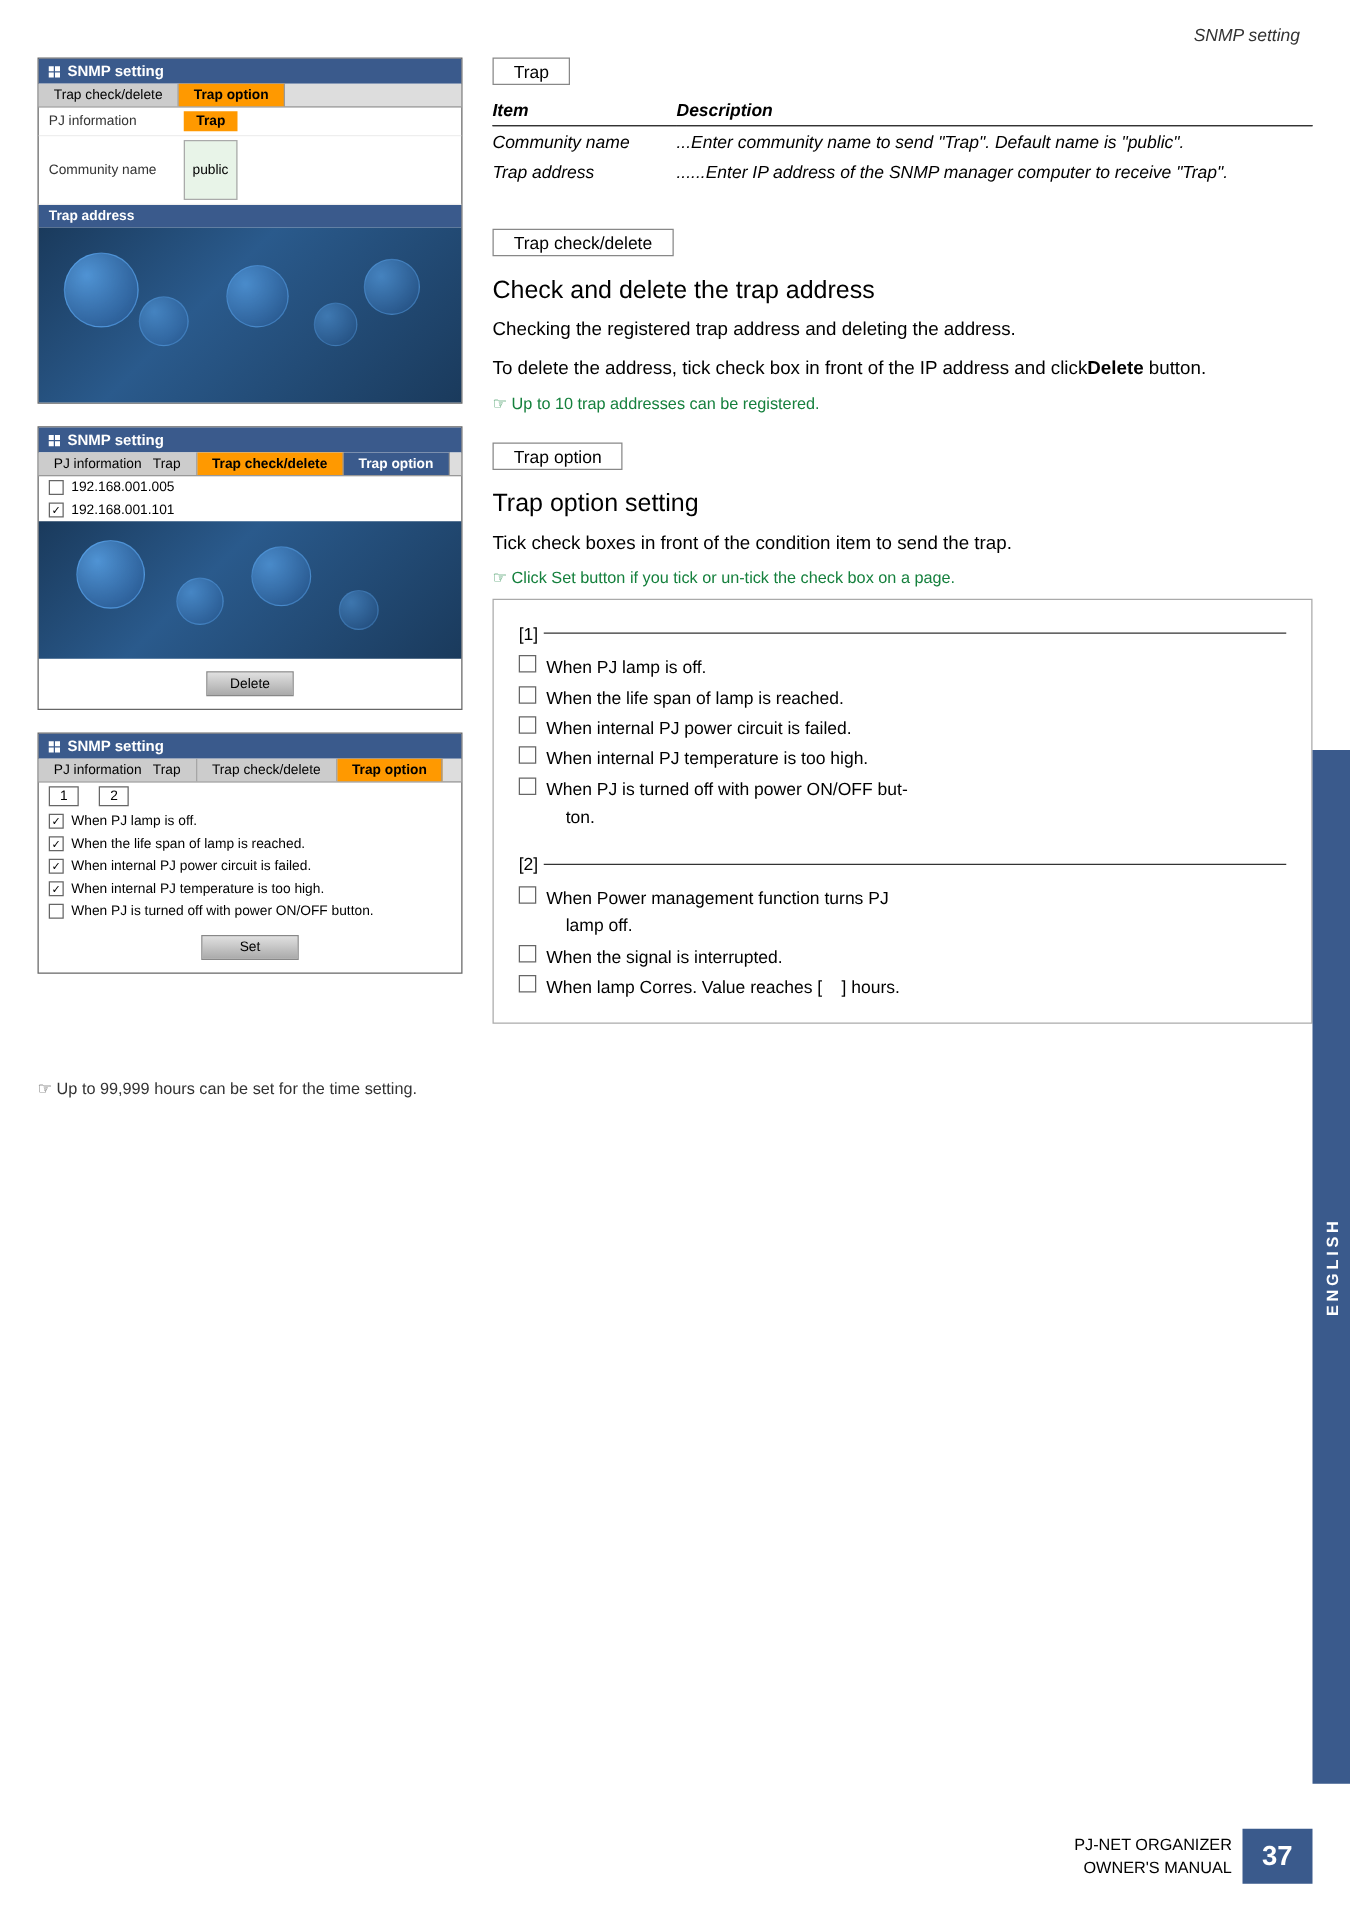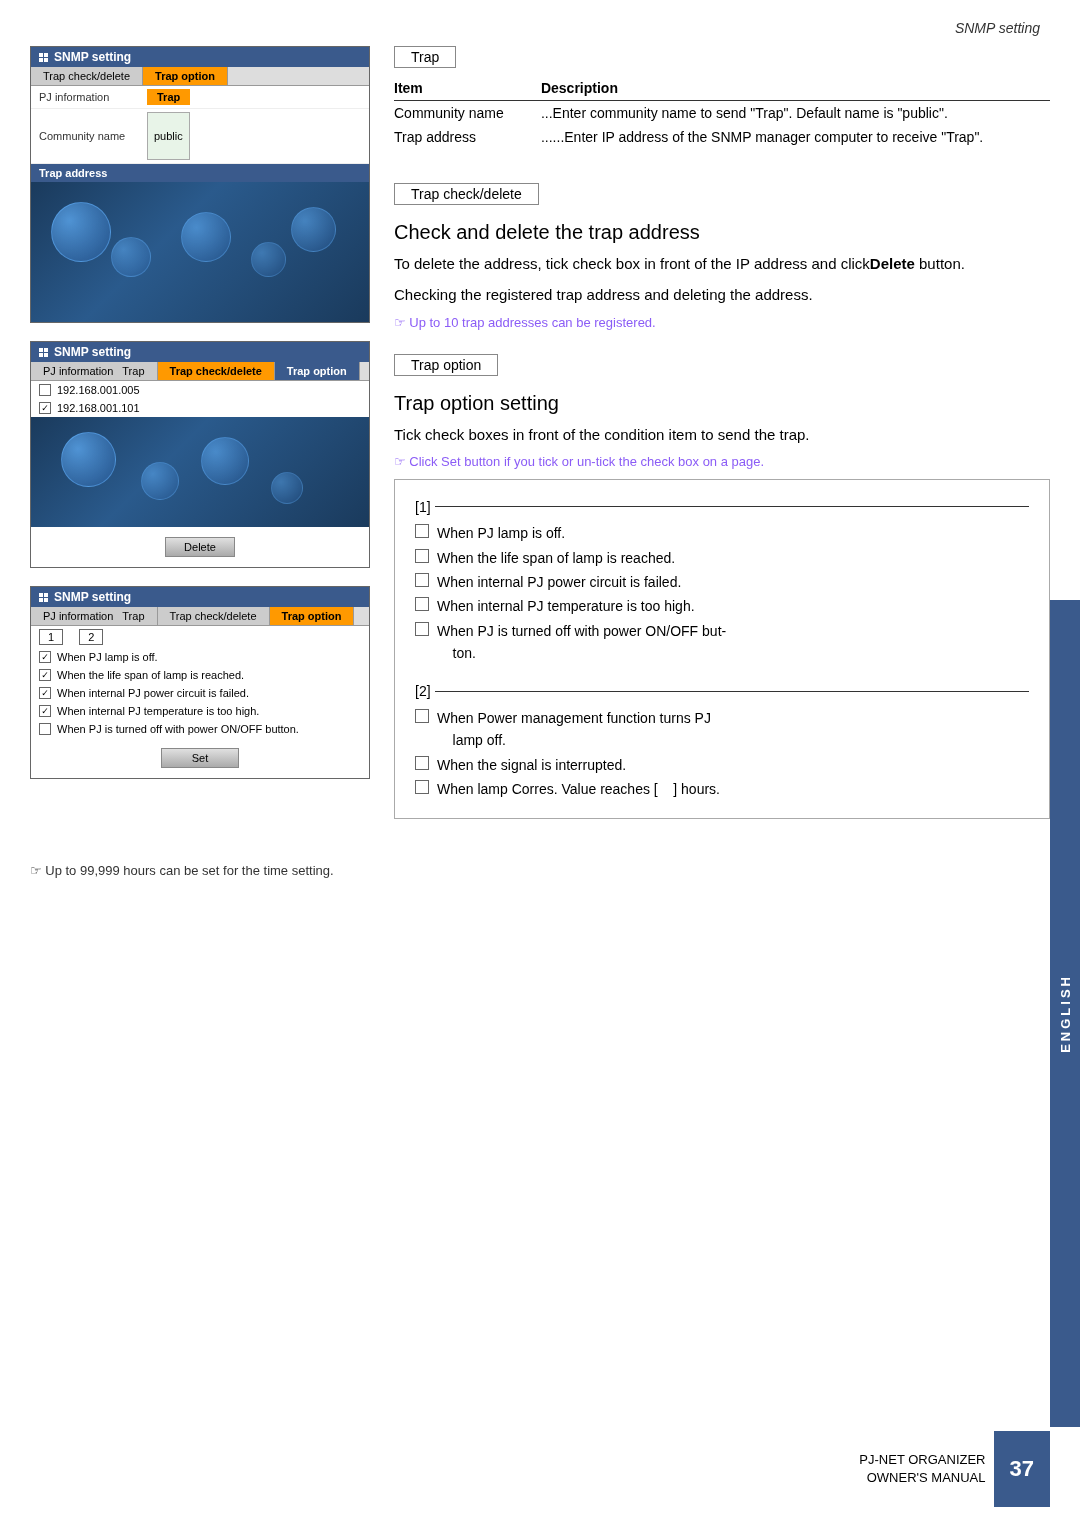--- a/index.html
+++ b/index.html
@@ -242,20 +242,21 @@
       background: #fff;
       margin-bottom: 10px;
     }
 
     
     .info-table {
       width: 100%;
       border-collapse: collapse;
       font-size: 14px;
       margin-bottom: 10px;
+      font-style: italic;
     }
 
     .info-table th {
       font-weight: bold;
       text-align: left;
       padding: 2px 8px 4px 0;
       border-bottom: 1px solid #333;
     }
 
     .info-table td {
@@ -277,21 +278,21 @@
     }
 
     .section-body {
       font-size: 15px;
       line-height: 1.55;
       margin-bottom: 8px;
     }
 
     .italic-note {
       font-size: 13px;
-      color: #8b5cf6;
+      color: #15803d;
     }
 
     .italic-note::before {
       content: '☞ ';
       font-style: normal;
     }
 
     
     .trap-option-box {
       border: 1px solid #aaa;
@@ -346,21 +347,21 @@
       font-size: 13px;
       text-align: right;
       line-height: 1.4;
     }
 
     .page-number-box {
       background: #3a5a8c;
       color: #fff;
       font-size: 22px;
       font-weight: bold;
-      padding: 25px 16px;
+      padding: 9px 16px;
       margin-left: 8px;
     }
 
     .lang-tab-wrapper {
       position: absolute;
       right: 0;
       top: 600px;
       bottom: 100px;
       width: 30px;
       background: #3a5a8c;
@@ -539,24 +540,24 @@
               <td>Trap address</td>
               <td>......Enter IP address of the SNMP manager computer to receive "Trap".</td>
             </tr>
           </tbody>
         </table>
       </div>
 
       <div class="section-block">
         <div class="section-label-box">Trap check/delete</div>
         <div class="section-title">Check and delete the trap address</div>
+        <div class="section-body">Checking the registered trap address and deleting the address.</div>
         <div class="section-body">
           <span>To delete the address, tick check box in front of the IP address and click</span><span class="bold">Delete</span><span> button.</span>
         </div>
-        <div class="section-body">Checking the registered trap address and deleting the address.</div>
         <div class="italic-note">Up to 10 trap addresses can be registered.</div>
       </div>
 
       <div class="section-block">
         <div class="section-label-box">Trap option</div>
         <div class="section-title">Trap option setting</div>
         <div class="section-body">Tick check boxes in front of the condition item to send the trap.</div>
         <div class="italic-note">Click Set button if you tick or un-tick the check box on a page.</div>
 
         

